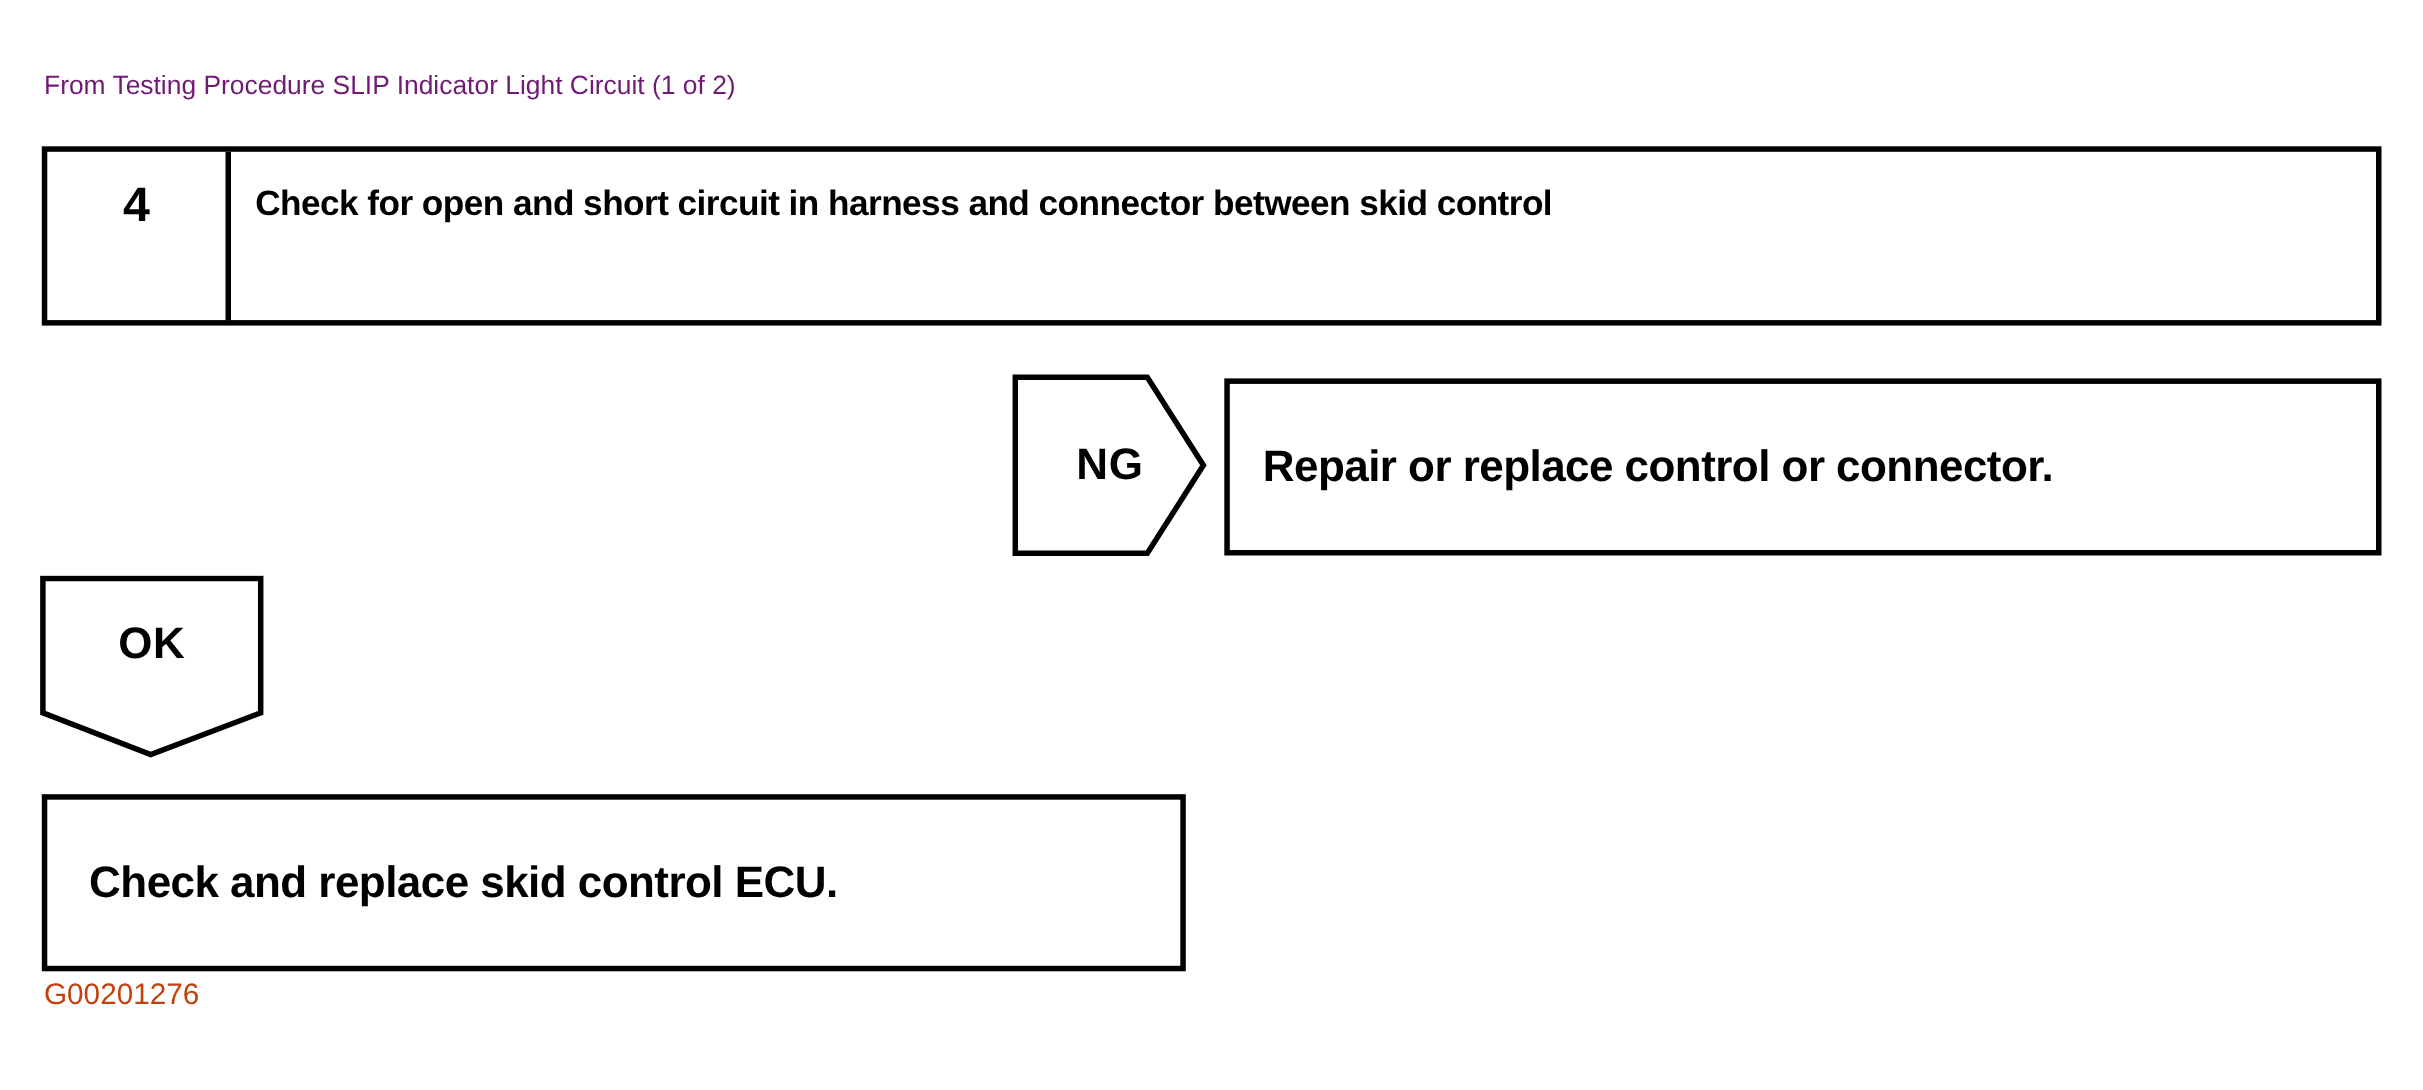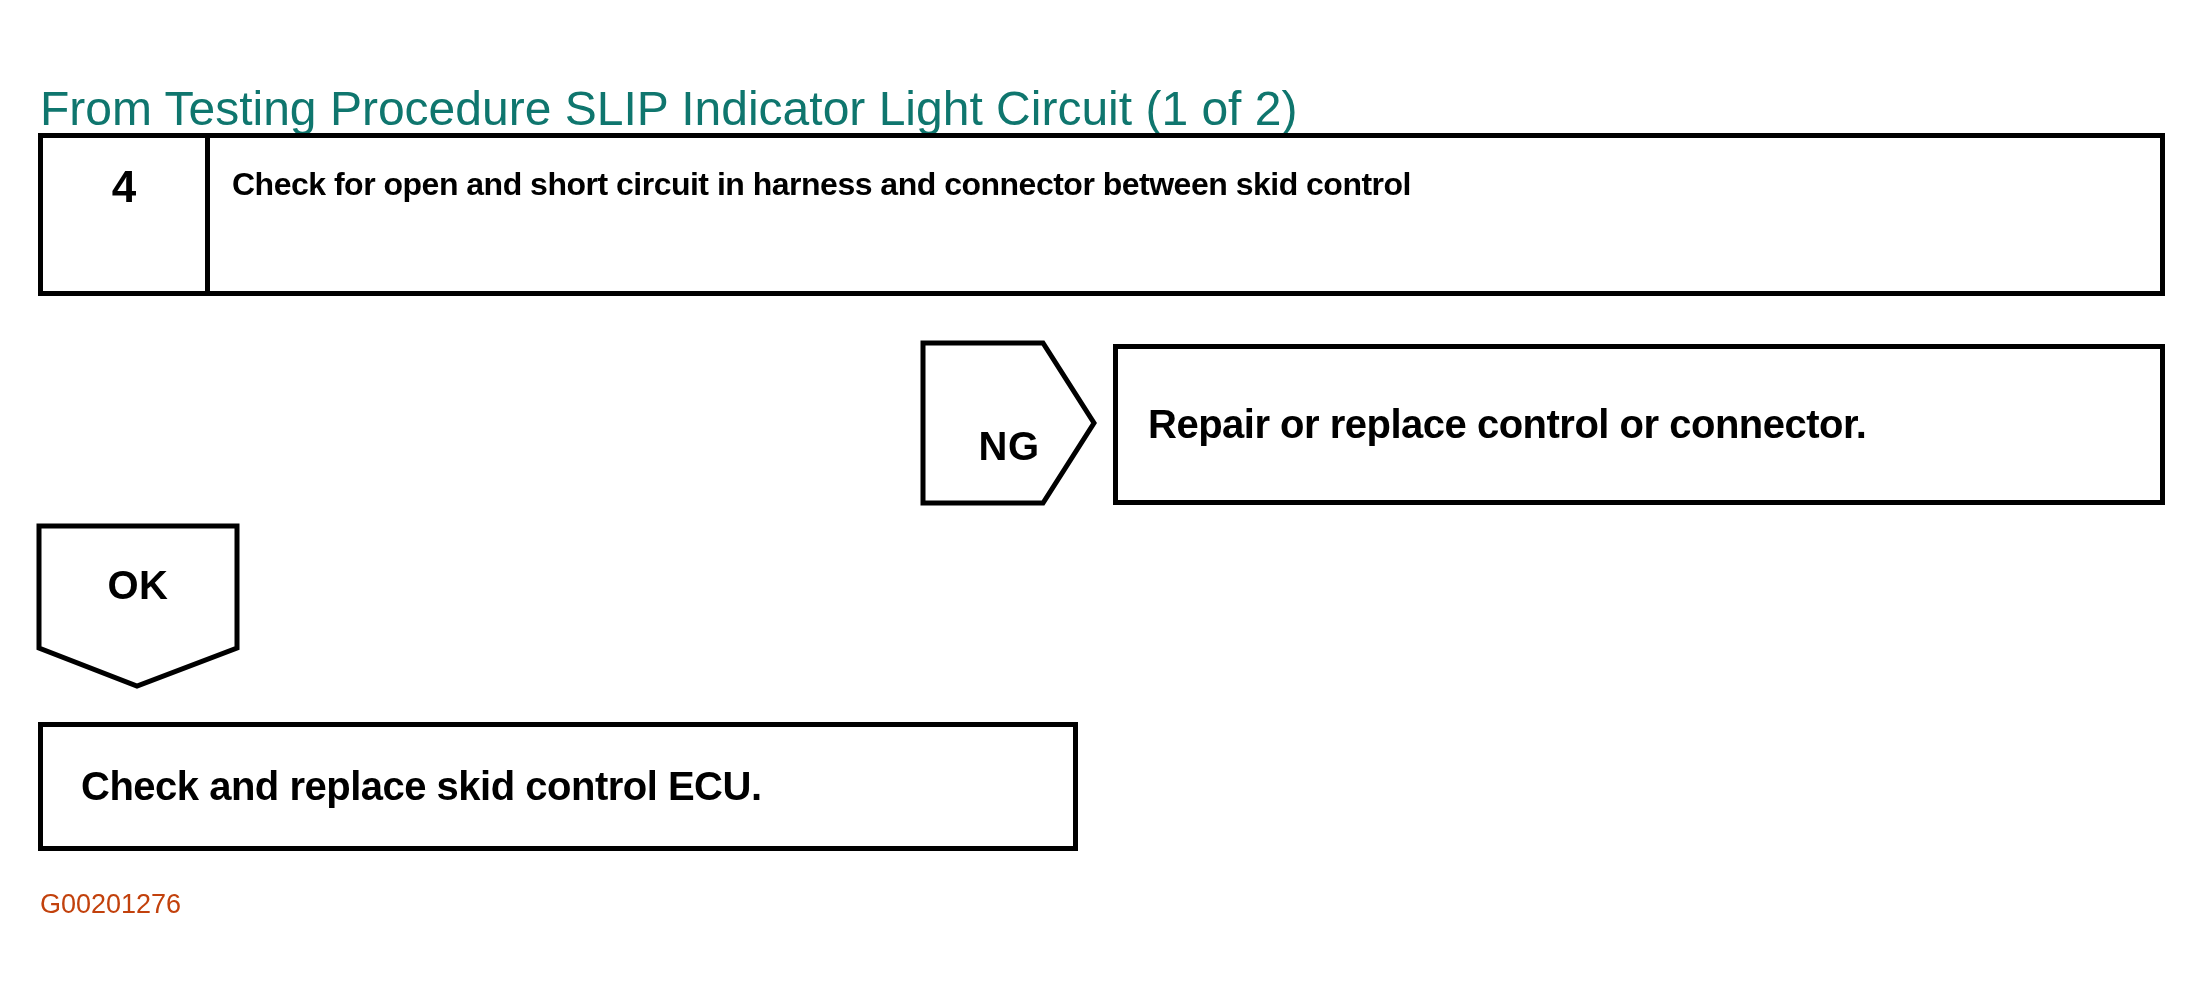--- a/index.html
+++ b/index.html
@@ -12,26 +12,26 @@
     width: 2203px;
     height: 991px;
     background: #ffffff;
     font-family: "Liberation Sans", "DejaVu Sans", sans-serif;
     color: #000000;
     overflow: hidden;
   }
   .header {
     position: absolute;
     left: 40px;
-    top: 81px;
-    font-size: 48px;
+    top: 64px;
+    font-size: 24px;
     font-weight: 400;
     letter-spacing: 0px;
     white-space: nowrap;
-    color: #0f766e;
+    color: #701a75;
   }
   .step-box {
     position: absolute;
     left: 38px;
     top: 133px;
     width: 2127px;
     height: 163px;
     border: 5px solid #000000;
     box-sizing: border-box;
     display: flex;
@@ -75,21 +75,20 @@
     letter-spacing: 0.5px;
   }
   .ng-shape {
     left: 920px;
     top: 340px;
     width: 178px;
     height: 166px;
   }
   .ng-shape .shape-label {
     top: 60px;
-    margin-top: 24px;
   }
   .ok-shape {
     left: 36px;
     top: 523px;
     width: 204px;
     height: 166px;
   }
   .ok-shape .shape-label {
     top: 40px;
   }
@@ -109,21 +108,21 @@
     left: 1113px;
     top: 344px;
     width: 1052px;
     height: 161px;
     padding-left: 30px;
   }
   .ok-result-box {
     left: 38px;
     top: 722px;
     width: 1040px;
-    height: 129px;
+    height: 161px;
     padding-left: 38px;
   }
   .figure-id {
     position: absolute;
     left: 40px;
     top: 889px;
     font-size: 27px;
     font-weight: 400;
     color: #c2410c;
   }

